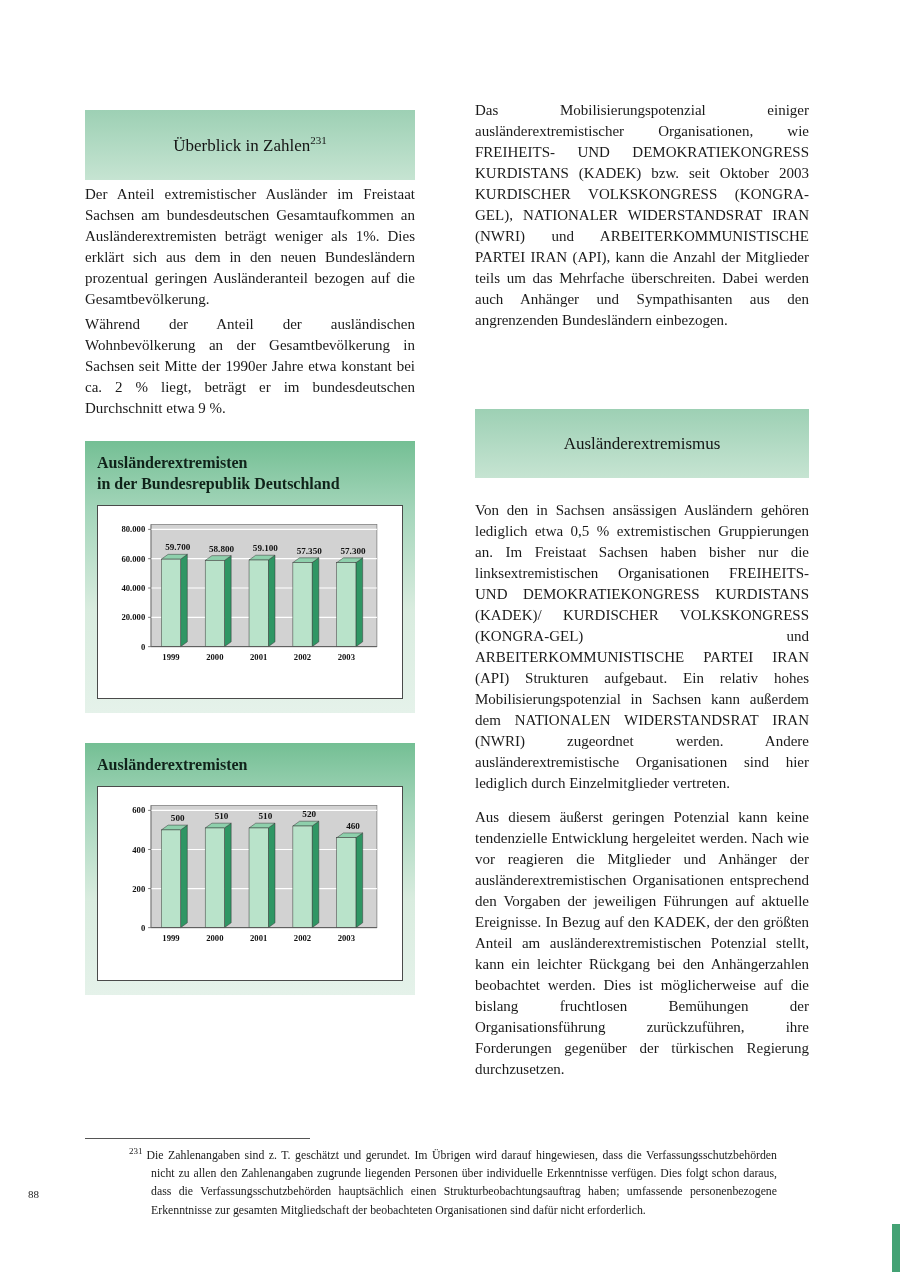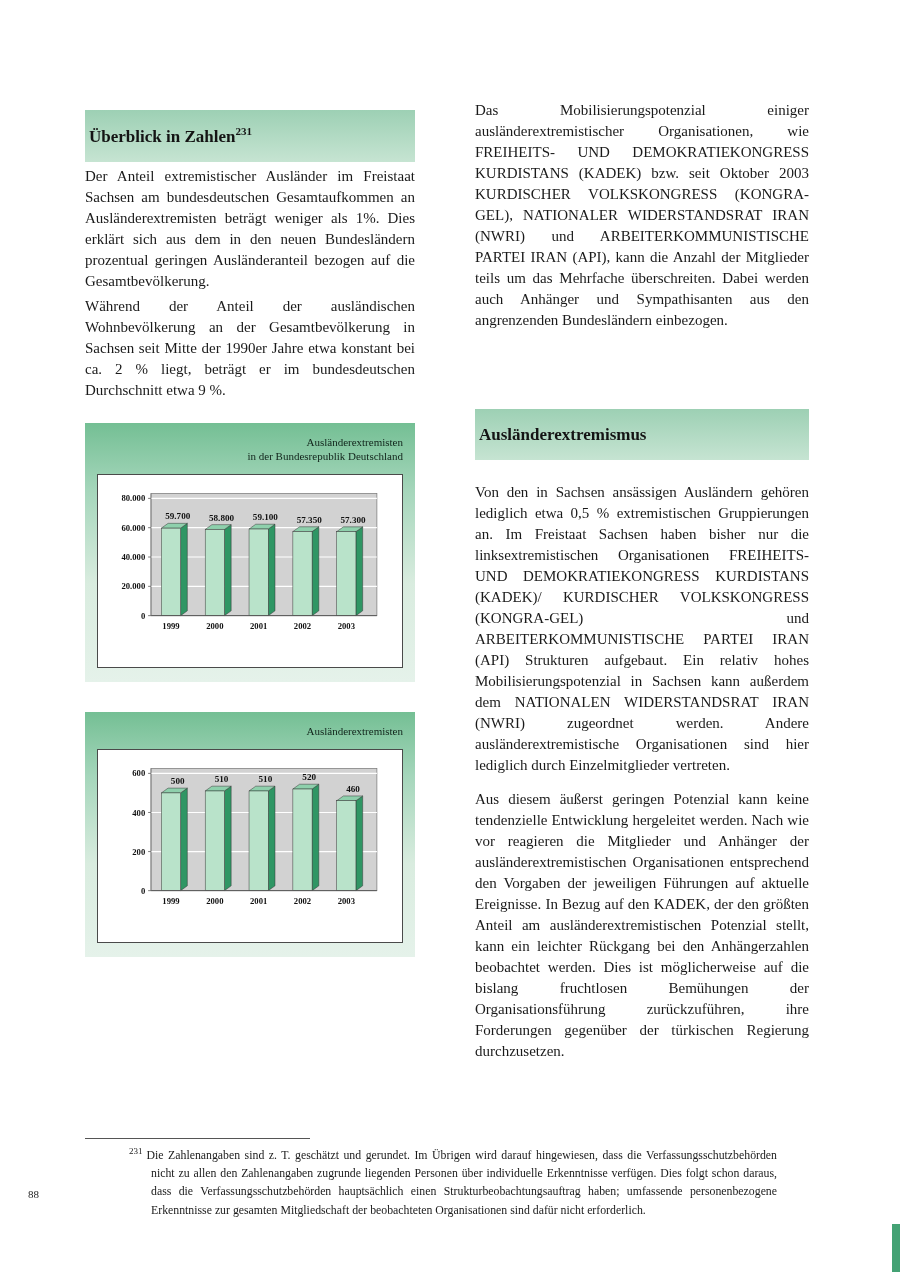--- a/index.html
+++ b/index.html
@@ -7,39 +7,39 @@
     position:relative; width:900px; height:1272px; background:#ffffff;
     font-family:"Liberation Serif","DejaVu Serif",serif; color:#1a1a1a;
     overflow:hidden;
   }
   .col { position:absolute; }
   .col-left  { left:85px;  top:110px; width:330px; }
   .col-right { left:437px; top:100px; width:334px;margin-left:38px; }
 
   .section-header {
     background:linear-gradient(180deg,#9dd0b4 0%,#c6e4d2 100%);
-    text-align:left; font-weight:bold; font-size:17px; color:#141414;
-    padding:15px 4px; line-height:1.25;
+    text-align:center; font-weight:normal; font-size:17px; color:#141414;
+    padding:24px 4px; line-height:1.25;
   }
   .section-header sup { font-size:11px; }
 
   p.body-text {
     font-size:15px; line-height:1.4; text-align:justify; margin:0 0 0 0;
   }
   .col-left p.body-text  { margin-top:4px; }
   .mt0 { margin-top:0 !important; }
   .para-gap { margin-top:13px !important; }
 
   .chart-card {
     margin-top:22px;
     background:linear-gradient(180deg,#74bf94 0%,#a5d6bb 26%,#d9ecdf 62%,#e5f2ea 100%);
     padding:10px 12px 14px 12px;
   }
   .chart-card-title {
-    text-align:right; font-weight:normal; font-size:11px; color:#10231a;
+    text-align:left; font-weight:bold; font-size:16px; color:#10231a;
     line-height:1.3; margin:2px 0 10px 0;
   }
   .chart-panel {
     background:#ffffff; border:1px solid #4a4a4a; padding:8px 3px 6px 3px;
   }
   .chart-panel svg { display:block; width:100%; height:auto; }
 
   .right-header { margin-top:78px; margin-bottom:22px; }
 
   .footnote-area { position:absolute; left:85px; top:1138px; width:692px; }

